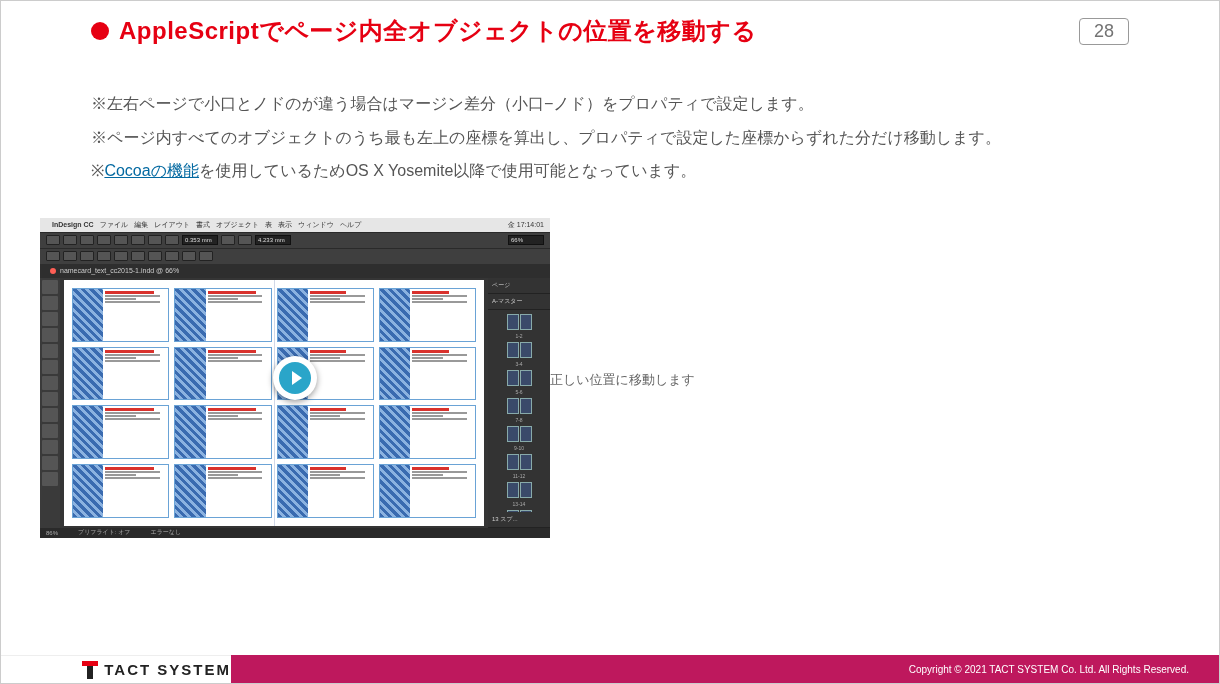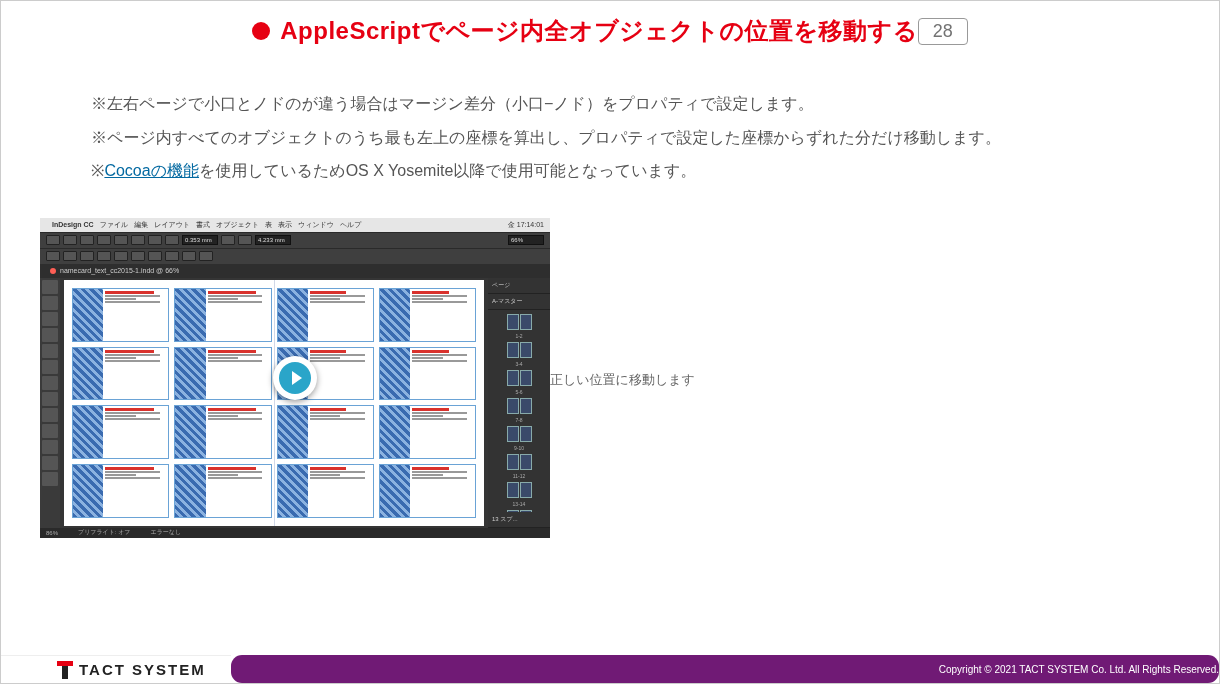--- a/index.html
+++ b/index.html
@@ -8,21 +8,21 @@
     height: 684px;
     background: #fff;
     font-family: "Hiragino Sans", "Yu Gothic", Meiryo, sans-serif;
     position: relative;
     border: 1px solid #ccc;
   }
   .header {
     display: flex;
     align-items: center;
     padding: 14px 90px 0 90px;
-    justify-content: center;
+    justify-content: space-between;
   }
   .title-wrap {
     display: flex;
     align-items: center;
     gap: 10px;
   }
   .bullet {
     width: 18px;
     height: 18px;
     border-radius: 50%;
@@ -258,41 +258,42 @@
     align-items: stretch;
   }
   .footer-left {
     width: 230px;
     background: #fff;
     display: flex;
     align-items: center;
     padding-left: 56px;
     gap: 6px;
     border-top: 1px solid #eee;
+    justify-content: flex-end;
   }
   .logo-mark {
     width: 16px;
     position: relative;
   }
   .logo-mark svg { display:block; }
   .logo-text {
     font-size: 15px;
     font-weight: 600;
     letter-spacing: 2px;
     color: #222;
   }
   .footer-right {
     flex: 1;
-    background: #701a75;
+    background: #be185d;
     color: #fff;
     font-size: 10px;
     display: flex;
     align-items: center;
     justify-content: flex-end;
-    border-radius: 11px;
+    padding-right: 30px;
   }
 </style>
 </head>
 <body>
 
 <div class="header">
   <div class="title-wrap">
     <div class="bullet"></div>
     <div class="title">AppleScriptでページ内全オブジェクトの位置を移動する</div>
   </div>

